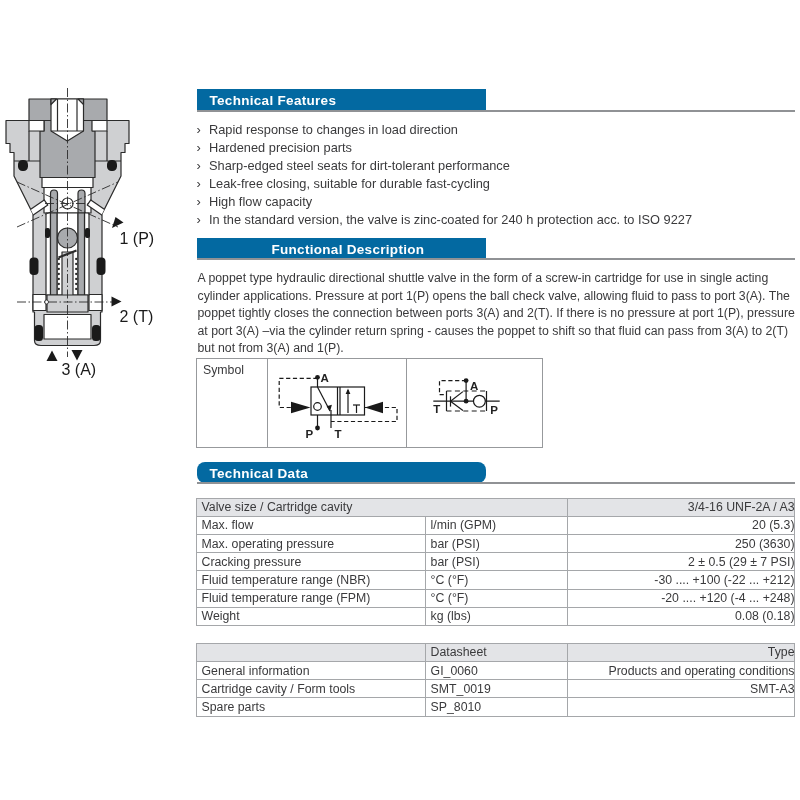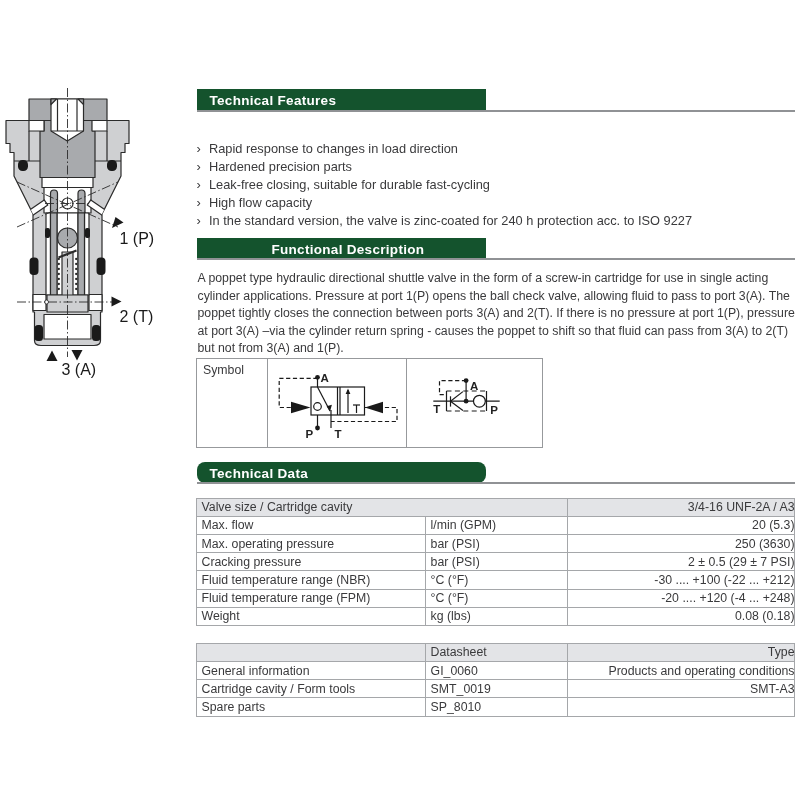--- a/index.html
+++ b/index.html
@@ -1,18 +1,18 @@
 <!DOCTYPE html>
 <html><head>
 <meta charset="utf-8">
 <style>
   html,body{margin:0;padding:0;}
   body{width:800px;height:800px;position:relative;background:#fff;
        font-family:"Liberation Sans",sans-serif;overflow:hidden;}
-  .bar{position:absolute;left:197px;width:276.8px;height:20.5px;background:#14532d;
+  .bar{position:absolute;left:197px;width:276.8px;height:20.5px;background:#0369a1;
        color:#fff;font-weight:bold;font-size:13.5px;letter-spacing:0.3px;line-height:23.2px;padding-left:12.5px;}
   .rule{position:absolute;left:197px;width:598px;height:2px;background:#909295;}
   .feat{position:absolute;left:196.5px;width:600px;font-size:12.8px;color:#3a3a3c;
         line-height:17.9px;white-space:nowrap;}
   .feat .b{display:inline-block;width:12.5px;}
   .para{position:absolute;left:197.5px;font-size:12.3px;color:#3a3a3c;
         line-height:17.5px;white-space:nowrap;}
   table{border-collapse:collapse;table-layout:fixed;font-size:12.3px;color:#3a3a3c;}
   td{border:1px solid #a5a7aa;padding:0 0 0 4.5px;height:17.2px;line-height:14px;
      overflow:hidden;white-space:nowrap;}
@@ -24,23 +24,24 @@
 
 <div class="bar" style="top:89.3px;">Technical Features</div>
 <div class="rule" style="top:109.8px;"></div>
 
 <div class="bar" style="top:238.2px;text-align:center;">Functional Description</div>
 <div class="rule" style="top:258.3px;"></div>
 
 <div class="bar" style="top:462.3px;border-radius:8px;">Technical Data</div>
 <div class="rule" style="top:482.4px;"></div>
 
-<div class="feat" style="top:121px;margin-top:19px;">
+<div class="feat" style="top:121px;">
 <div><span class="b">›</span>Rapid response to changes in load direction</div>
 <div><span class="b">›</span>Hardened precision parts</div>
+<div><span class="b">›</span>Sharp-edged steel seats for dirt-tolerant performance</div>
 <div><span class="b">›</span>Leak-free closing, suitable for durable fast-cycling</div>
 <div><span class="b">›</span>High flow capacity</div>
 <div><span class="b">›</span>In the standard version, the valve is zinc-coated for 240 h protection acc. to ISO 9227</div>
 </div>
 
 <div class="para" style="top:270.3px;">A poppet type hydraulic directional shuttle valve in the form of a screw-in cartridge for use in single acting<br>
 cylinder applications. Pressure at port 1(P) opens the ball check valve, allowing fluid to pass to port 3(A). The<br>
 poppet tightly closes the connection between ports 3(A) and 2(T). If there is no pressure at port 1(P), pressure<br>
 at port 3(A) –via the cylinder return spring - causes the poppet to shift so that fluid can pass from 3(A) to 2(T)<br>
 but not from 3(A) and 1(P).</div>

